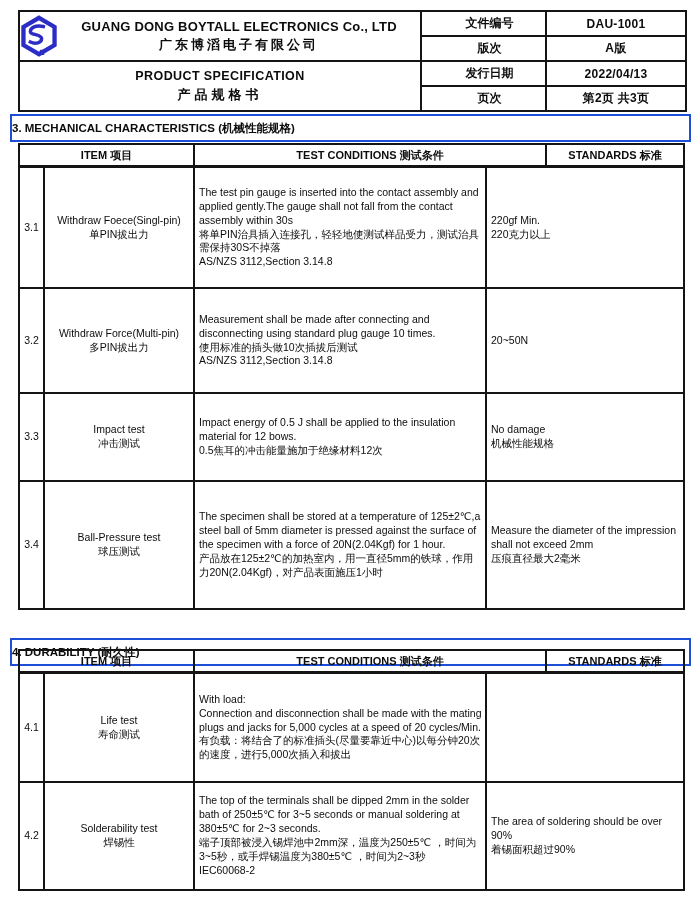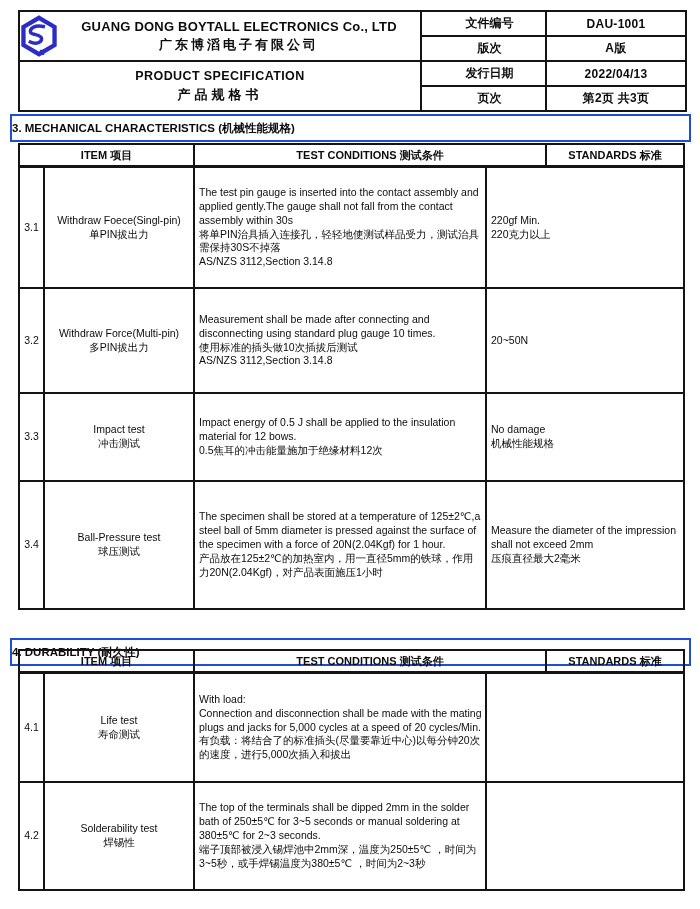--- a/index.html
+++ b/index.html
@@ -205,15 +205,20 @@
   </div>
   <div class="row r42">
     <div class="c c-no">4.2</div>
     <div class="c c-item">
       <div>Solderability test</div>
       <div>焊锡性</div>
     </div>
     <div class="c c-test">
       <div>The top of the terminals shall be dipped 2mm in the solder bath of 250±5℃ for 3~5 seconds or manual soldering at 380±5℃ for 2~3 seconds.</div>
       <div>端子顶部被浸入锡焊池中2mm深，温度为250±5℃ ，时间为3~5秒，或手焊锡温度为380±5℃ ，时间为2~3秒</div>
+      <div>IEC60068-2</div>
+    </div>
+    <div class="c c-std">
+      <div>The area of soldering should be over 90%</div>
+      <div>着锡面积超过90%</div>
     </div>
   </div>
 </div>
 
 </body></html>

